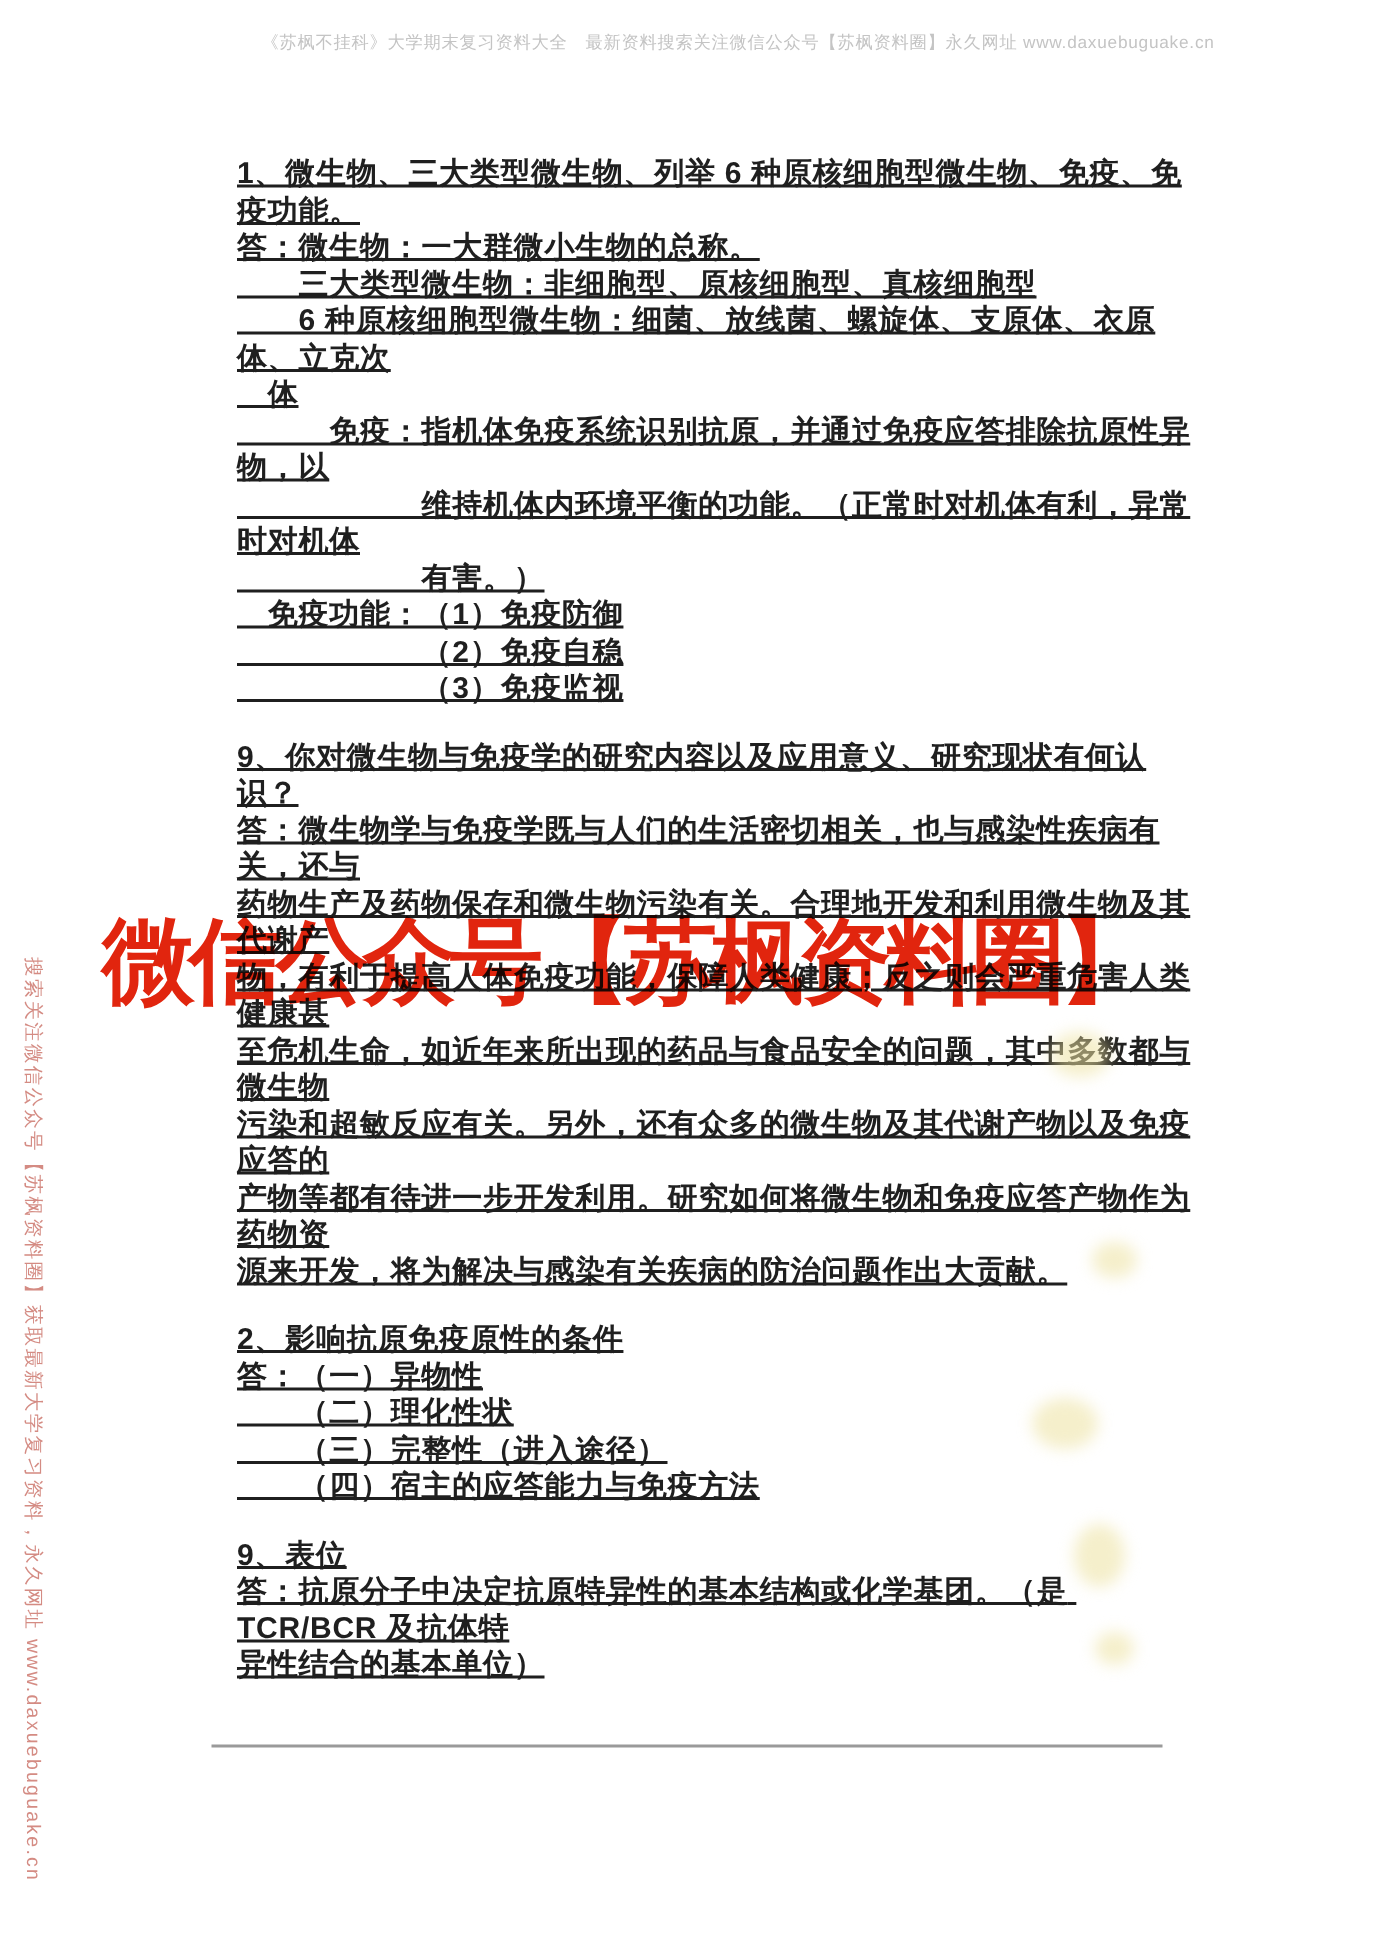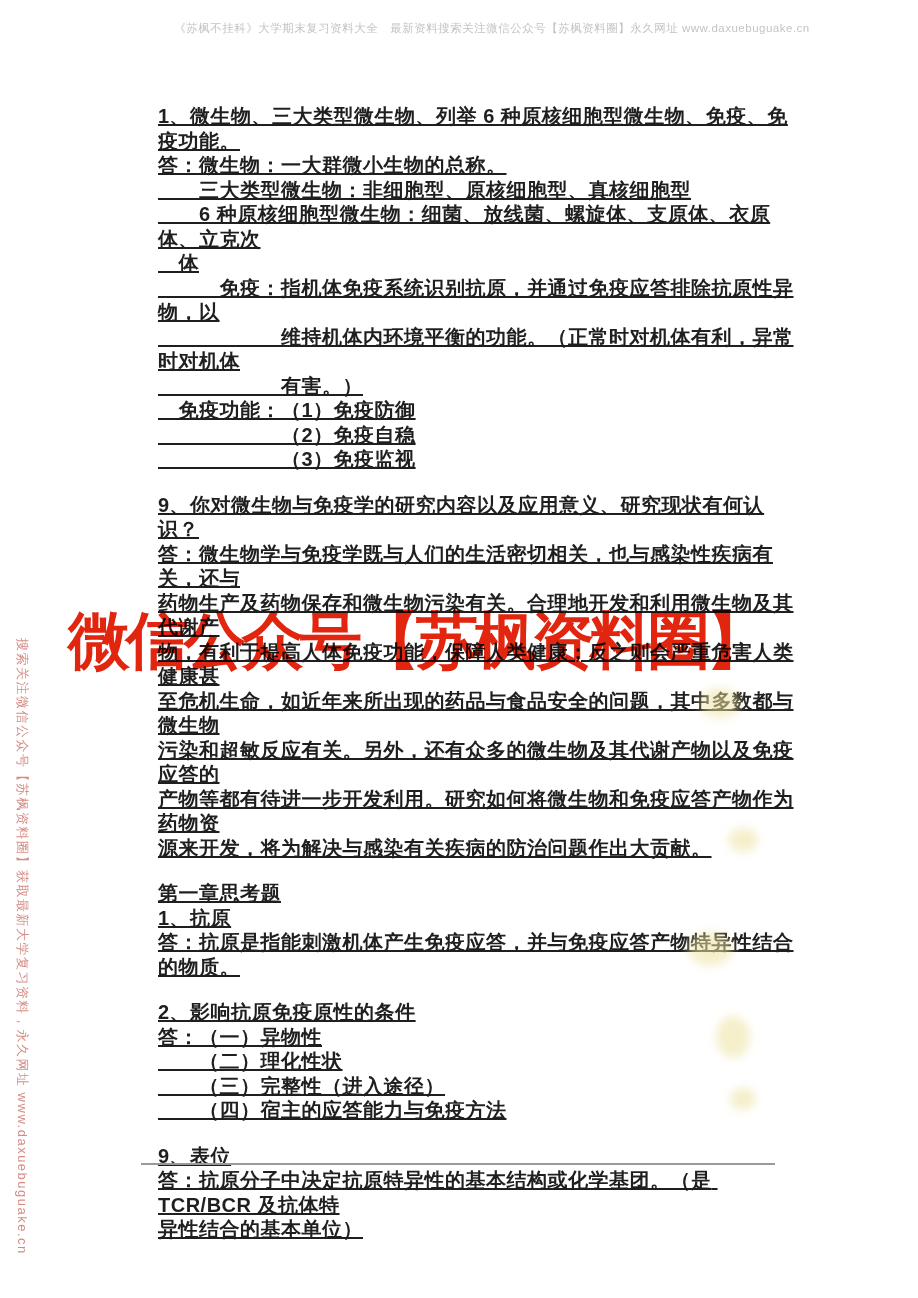--- a/index.html
+++ b/index.html
@@ -90,23 +90,20 @@
 　　　　　　（2）免疫自稳
 　　　　　　（3）免疫监视</div>
     <div class="qa-block">9、你对微生物与免疫学的研究内容以及应用意义、研究现状有何认识？
 答：微生物学与免疫学既与人们的生活密切相关，也与感染性疾病有关，还与
 药物生产及药物保存和微生物污染有关。合理地开发和利用微生物及其代谢产
 物，有利于提高人体免疫功能，保障人类健康；反之则会严重危害人类健康甚
 至危机生命，如近年来所出现的药品与食品安全的问题，其中多数都与微生物
 污染和超敏反应有关。另外，还有众多的微生物及其代谢产物以及免疫应答的
 产物等都有待进一步开发利用。研究如何将微生物和免疫应答产物作为药物资
 源来开发，将为解决与感染有关疾病的防治问题作出大贡献。</div>
-    <div class="qa-block">第一章思考题
-1、抗原
-答：抗原是指能刺激机体产生免疫应答，并与免疫应答产物特异性结合的物质。</div>
     <div class="qa-block">2、影响抗原免疫原性的条件
 答：（一）异物性
 　　（二）理化性状
 　　（三）完整性（进入途径）
 　　（四）宿主的应答能力与免疫方法</div>
     <div class="qa-block">9、表位
 答：抗原分子中决定抗原特异性的基本结构或化学基团。（是 TCR/BCR 及抗体特
 异性结合的基本单位）</div>
 
   </div>

